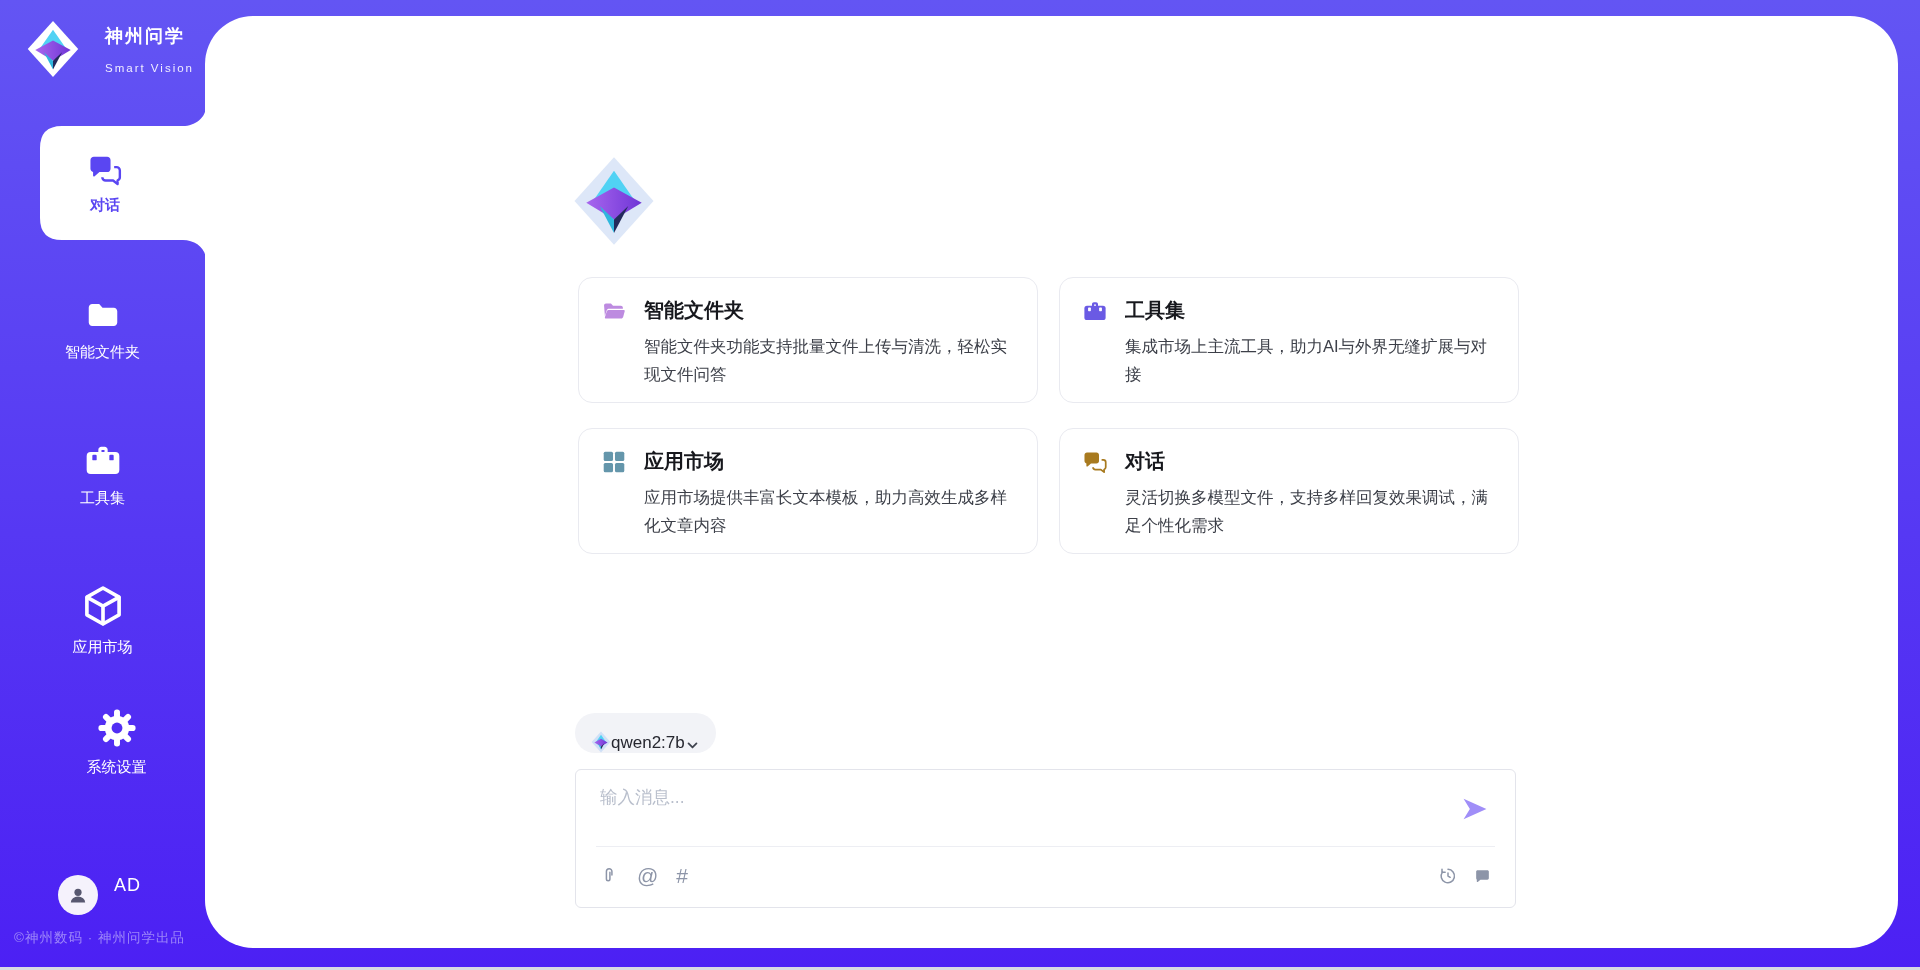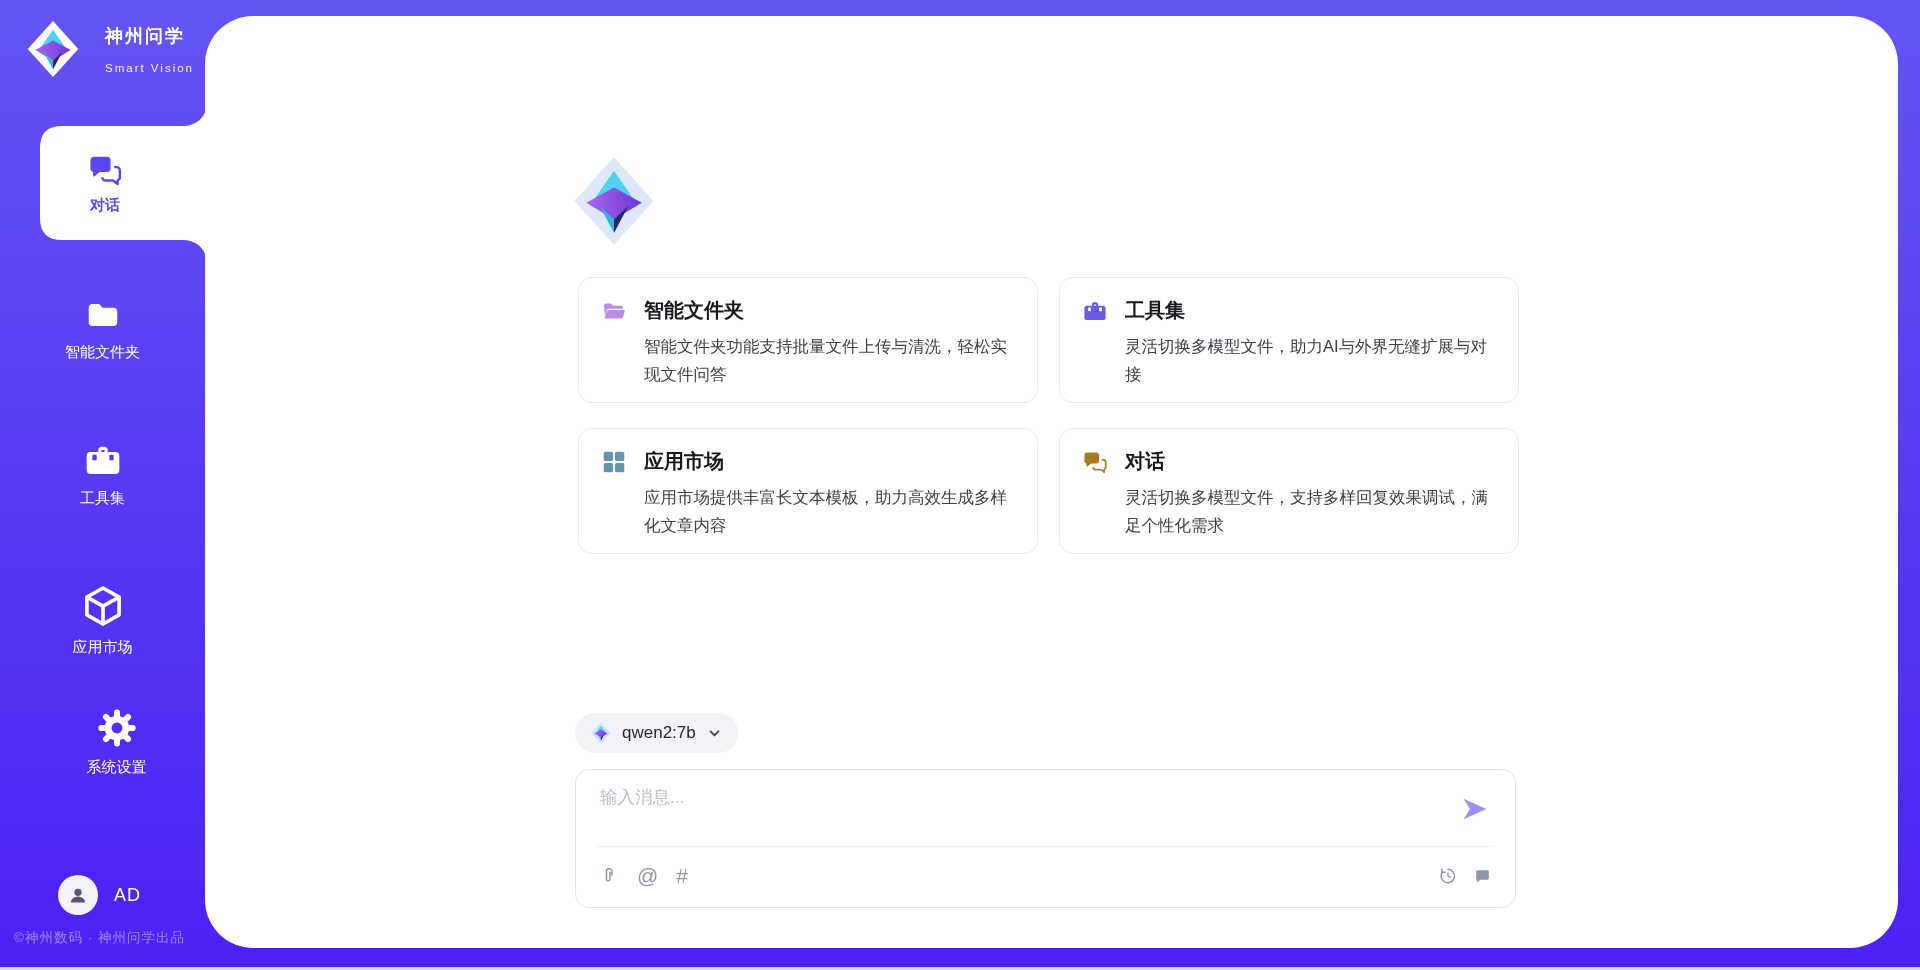--- a/index.html
+++ b/index.html
@@ -28,21 +28,21 @@
   .nav-folder{ top:296px; } .nav-toolbox{ top:440px; } .nav-cube{ top:583px; } .nav-gear{ top:707px;padding-left:28px; }
 
   .tab-shape{ position:absolute; left:36px; top:106px; width:170px; height:154px; }
   .tab-content{
     position:absolute; left:40px; top:130px; width:130px; height:106px;
     display:flex; flex-direction:column; align-items:center; justify-content:center; gap:8px;
     color:#5a46f2; cursor:pointer;
   }
   .tab-content .nav-label{ font-size:15px; font-weight:600; }
 
-  .user-row{ position:absolute; left:58px; top:875px; display:flex; align-items:center; gap:16px; cursor:pointer; }
+  .user-row{ position:absolute; left:58px; top:875px; display:flex; gap:16px; cursor:pointer; }
   .avatar{ width:40px; height:40px; border-radius:50%; background:#f5f2fc; display:flex; align-items:center; justify-content:center; }
   .user-initials{ color:#fff; font-size:18px; font-weight:500; letter-spacing:1px; }
   .copyright{ position:absolute; left:14px; top:929px; font-size:13.5px; color:rgba(233,229,255,0.5); letter-spacing:1px; }
 
   
   .greeting{ position:absolute; left:572px; top:155px; display:flex; align-items:center; gap:20px; }
   .greeting h1{ font-size:27px; font-weight:700; color:#101116; letter-spacing:1px; }
 
   .cards{
     position:absolute; left:578px; top:277px;
@@ -51,28 +51,28 @@
   .card{
     height:126px; background:#fff; border:1px solid #e9eaf0; border-radius:14px;
     padding:19px 22px; cursor:pointer;
   }
   .card-head{ display:flex; align-items:center; gap:17px; }
   .card-title{ font-size:20px; font-weight:700; color:#17181d; }
   .card-desc{ margin:9px 0 0 43px; width:378px; font-size:16.5px; line-height:1.68; color:#3d4049; }
 
   .model-pill{
     position:absolute; left:575px; top:713px; height:40px; border-radius:20px;
-    background:#f2f3f7; display:inline-flex; align-items:center; gap:11px;
+    background:#f2f3f7; display:inline-flex; align-items:flex-end; 
     padding:0 16px; cursor:pointer;
   }
   .model-pill .model-name{ font-size:17px; color:#26272f; }
 
   .composer{
     position:absolute; left:575px; top:769px; width:941px; height:139px;
-    background:#fff; border:1.5px solid #e3e4eb; border-radius:14px;
+    background:#fff; border:1.5px solid #e3e4eb; border-radius:6px;
   }
   .composer textarea{
     position:absolute; left:24px; top:15px; width:850px; height:56px;
     border:none; outline:none; resize:none; background:transparent;
     font-family:inherit; font-size:17.5px; color:#33353f;
   }
   .composer textarea::placeholder{ color:#b9bfcc; }
   .send-btn{ position:absolute; right:26px; top:25px; width:28px; height:28px; cursor:pointer; background:none; border:none; }
   .composer-divider{ position:absolute; left:20px; right:20px; top:76px; height:1px; background:#edeef3; }
   .composer-toolbar{
@@ -225,21 +225,21 @@
           <rect x="15.8" y="8.8" width="2.6" height="3.4" rx="0.7" fill="#000"></rect>
             </mask>
           </defs>
         <g mask="url(#bf2)" fill="#6a5ae4">
           <path d="M9.2 7.4 V5.8 C9.2 4.8 10 4 11 4 h2 c1 0 1.8.8 1.8 1.8 v1.6 h-1.9 V6 h-1.8 v1.4 Z"></path>
           <rect x="2.2" y="7.2" width="19.6" height="13.2" rx="2.4"></rect>
         </g>
       </svg>
       <span class="card-title">工具集</span>
     </div>
-    <p class="card-desc">灵活切换多模型文件，助力AI与外界无缝扩展与对接</p>
+    <p class="card-desc">集成市场上主流工具，助力AI与外界无缝扩展与对接</p>
   </div>
 
   <div class="card">
     <div class="card-head">
       <svg width="26" height="26" viewBox="0 0 24 24">
         <g fill="#6496ab">
           <rect x="2.5" y="2.5" width="8.6" height="8.6" rx="1.4"></rect>
           <rect x="12.9" y="2.5" width="8.6" height="8.6" rx="1.4"></rect>
           <rect x="2.5" y="12.9" width="8.6" height="8.6" rx="1.4"></rect>
           <rect x="12.9" y="12.9" width="8.6" height="8.6" rx="1.4"></rect>

